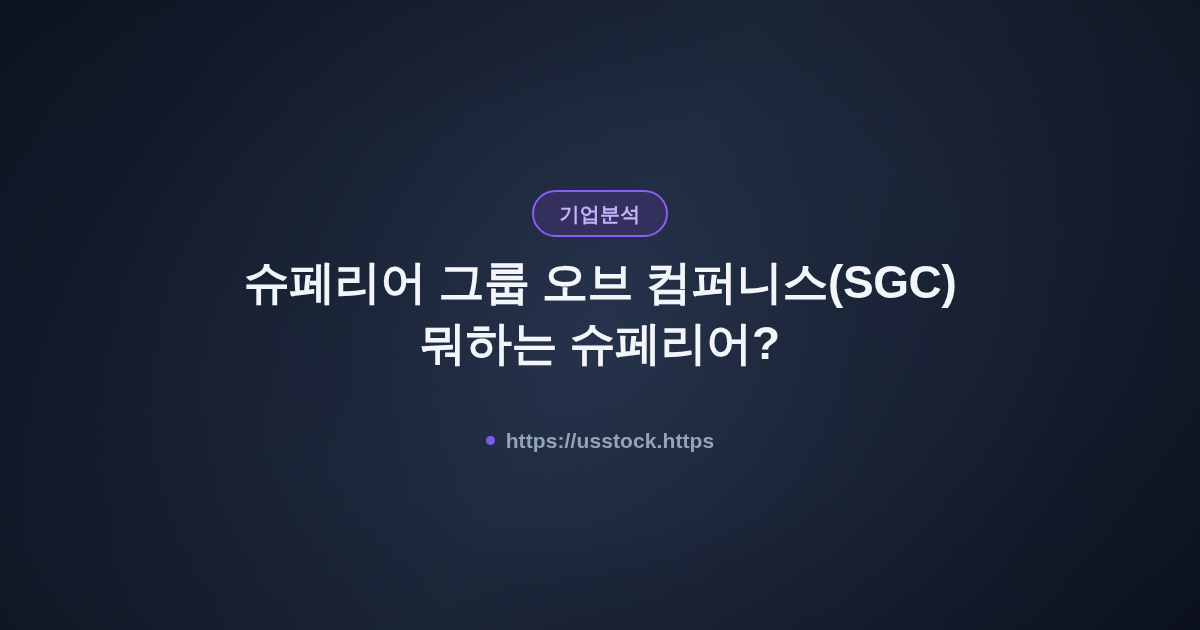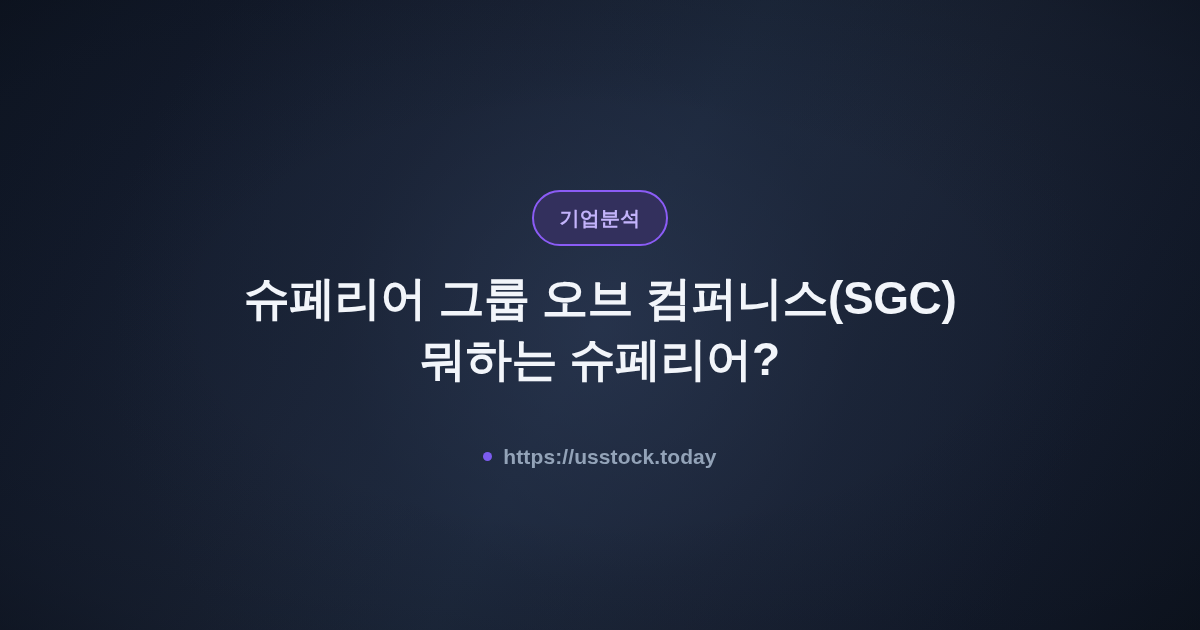--- a/index.html
+++ b/index.html
@@ -56,39 +56,39 @@
     flex-direction: column;
     align-items: center;
     margin-top: 190px;
   }
 
   
   .badge {
     display: inline-flex;
     align-items: center;
     justify-content: center;
-    height: 56px;
+    height: 47px;
     padding: 0 26px;
     border: 2px solid #8b5cf6;
     border-radius: 999px;
     background: #33305d;
     box-sizing: border-box;
   }
   .badge-label {
     font-size: 20px;
     font-weight: 700;
     color: #c3b3fb;
     letter-spacing: 0.2px;
     line-height: 1;
     white-space: nowrap;
   }
 
   
   .title {
-    margin-top: 22px;
+    margin-top: 15px;
     text-align: center;
     color: #f2f5fa;
     font-size: 46px;
     font-weight: 700;
     line-height: 1.32;
     letter-spacing: -0.4px;
     max-width: 1020px;
   }
   .title-line {
     display: block;
@@ -128,17 +128,17 @@
       <span class="badge-label">기업분석</span>
     </div>
 
     <h1 class="title">
       <span class="title-line">슈페리어 그룹 오브 컴퍼니스(SGC)</span>
       <span class="title-line">뭐하는 슈페리어?</span>
     </h1>
 
     <div class="source">
       <span class="source-bullet"></span>
-      <span class="source-url">https://usstock.today</span>
+      <span class="source-url">https://usstock.https</span>
     </div>
 
   </div>
 </div>
 
 </body></html>

